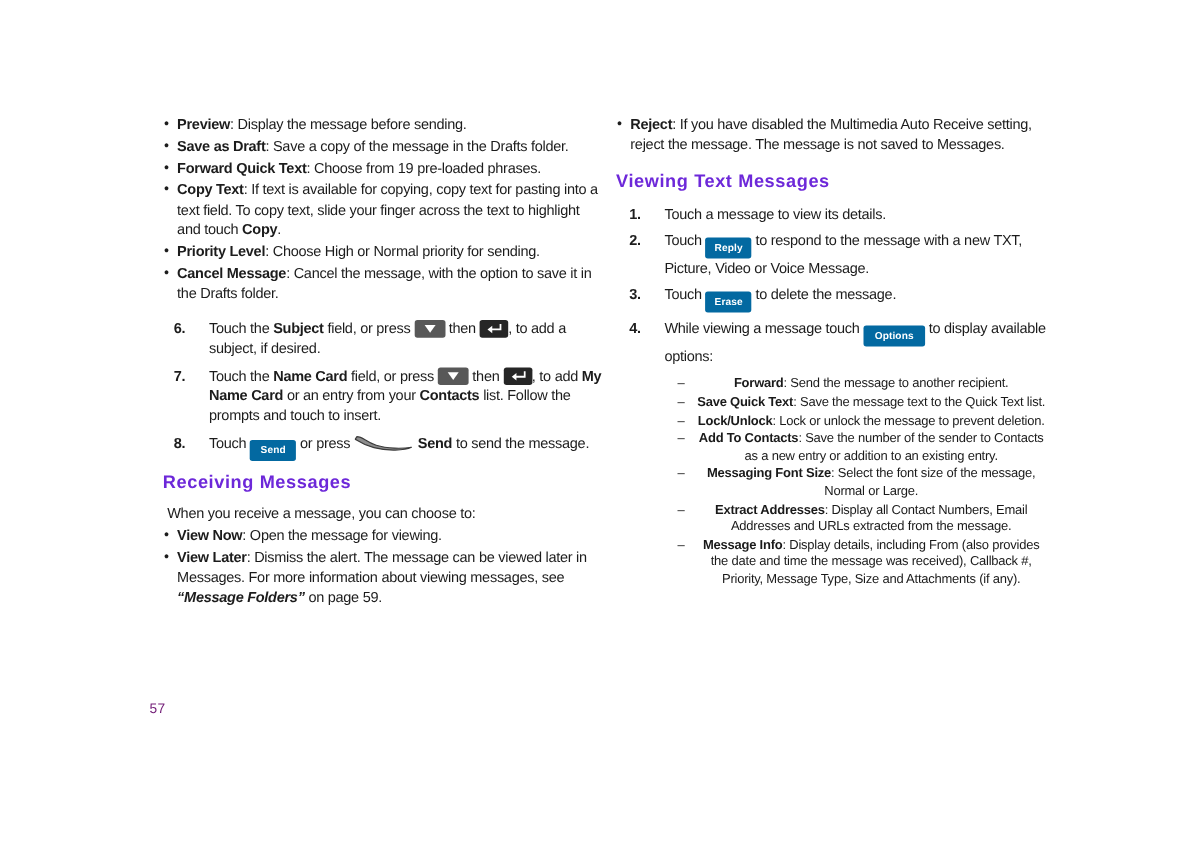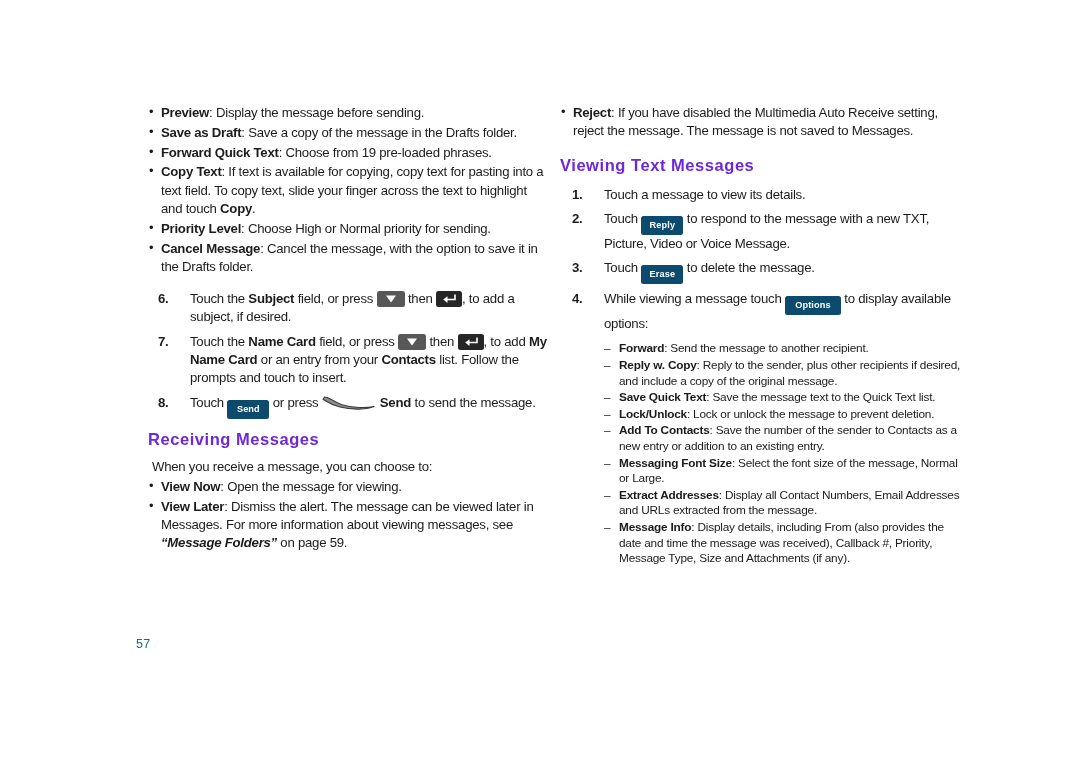--- a/index.html
+++ b/index.html
@@ -54,22 +54,23 @@
     position: absolute;
     left: 1px;
     top: -1px;
     font-size: 13px;
     line-height: 18.3px;
   }
 
   
   ul.dash {
     list-style: none;
-    margin: 0;
+    margin: 12px;
     padding: 0;
+    text-align: center;
   }
   ul.dash > li {
     position: relative;
     padding-left: 15px;
     margin-bottom: 1px;
     font-size: 11.8px;
     line-height: 15.6px;
     letter-spacing: -0.2px;
   }
   ul.dash > li::before {
@@ -107,21 +108,21 @@
     color: #6d28d9;
     margin: 0;
     letter-spacing: 0.55px;
     line-height: 21px;
   }
 
   
   .keybtn {
     display: inline-block;
     vertical-align: -5px;
-    background: #0c4a6e;
+    background: #0369a1;
     border-radius: 2.5px;
     color: #ffffff;
     font-weight: bold;
     text-align: center;
     letter-spacing: 0.1px;
     box-sizing: border-box;
   }
   .keybtn.lbl {
     font-size: 9.2px;
     padding: 4px 0 5px 0;
@@ -172,21 +173,21 @@
   }
 
   .sp { display: inline-block; width: 4px; }
 
   
   .pageno {
     position: absolute;
     left: 136px;
     top: 637px;
     font-size: 12.5px;
-    color: #0f766e;
+    color: #701a75;
     letter-spacing: 0.3px;
   }
 </style>
 </head>
 <body>
 
 <div class="page">
 
   <div class="col col-left">
 
@@ -285,23 +286,20 @@
         <span>While viewing a message touch </span><span class="keybtn lbl w-options">Options</span><span> to display available options:</span>
       </li>
 
     </ol>
 
     <ul class="dash" style="margin-top:8px; padding-left:44px;">
       <li>
         <b>Forward</b><span>: </span><span>Send the message to another recipient.</span>
       </li>
       <li>
-        <b>Reply w. Copy</b><span>: </span><span>Reply to the sender, plus other recipients if desired, and include a copy of the original message.</span>
-      </li>
-      <li>
         <b>Save Quick Text</b><span>: </span><span>Save the message text to the Quick Text list.</span>
       </li>
       <li>
         <b>Lock/Unlock</b><span>: </span><span>Lock or unlock the message to prevent deletion.</span>
       </li>
       <li>
         <b>Add To Contacts</b><span>: </span><span>Save the number of the sender to Contacts as a new entry or addition to an existing entry.</span>
       </li>
       <li>
         <b>Messaging Font Size</b><span>: </span><span>Select the font size of the message, Normal or Large.</span>

